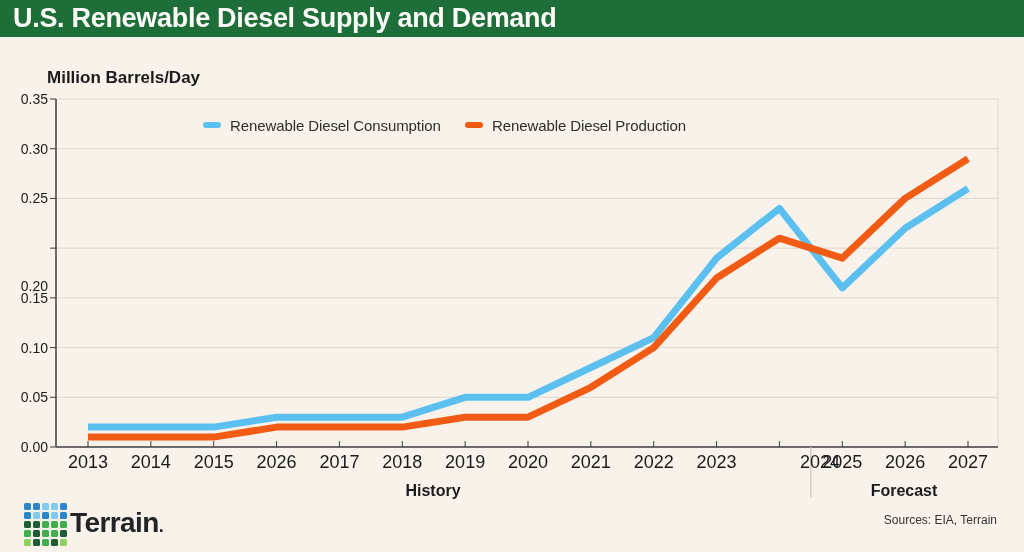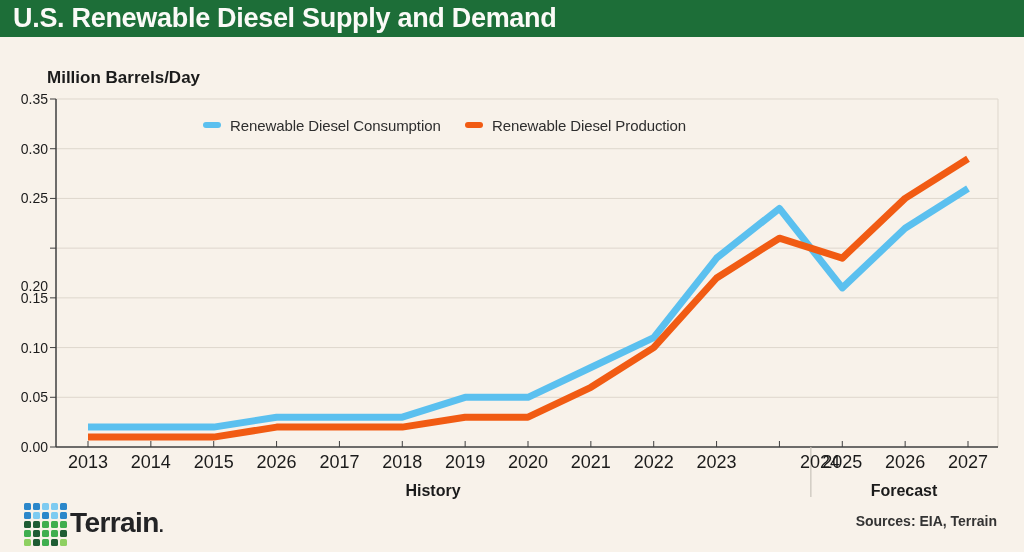--- a/index.html
+++ b/index.html
@@ -43,21 +43,21 @@
     display:grid; grid-template-columns:repeat(5,7px); grid-auto-rows:7px; gap:2px;
   }
   .logo-cell { width:7px; height:7px; border-radius:1.5px; }
   .wordmark {
     position:absolute; left:70px; top:503px; line-height:40px;
     font-size:28px; font-weight:800; letter-spacing:-0.6px; color:#232426;
   }
   .wordmark .dot { font-size:18px; }
   .sources {
     position:absolute; left:690px; top:513px; width:307px; text-align:right;
-    font-size:14px; color:#333333;font-weight:bold;
+    font-size:12px; color:#333333;
   }
 </style>
 </head>
 <body style="background: rgb(248, 242, 234);">
 
 <div class="header" style="background: rgb(29, 110, 56);">
   <div class="title">U.S. Renewable Diesel Supply and Demand</div>
 </div>
 
 <div class="y-axis-title">Million Barrels/Day</div>

